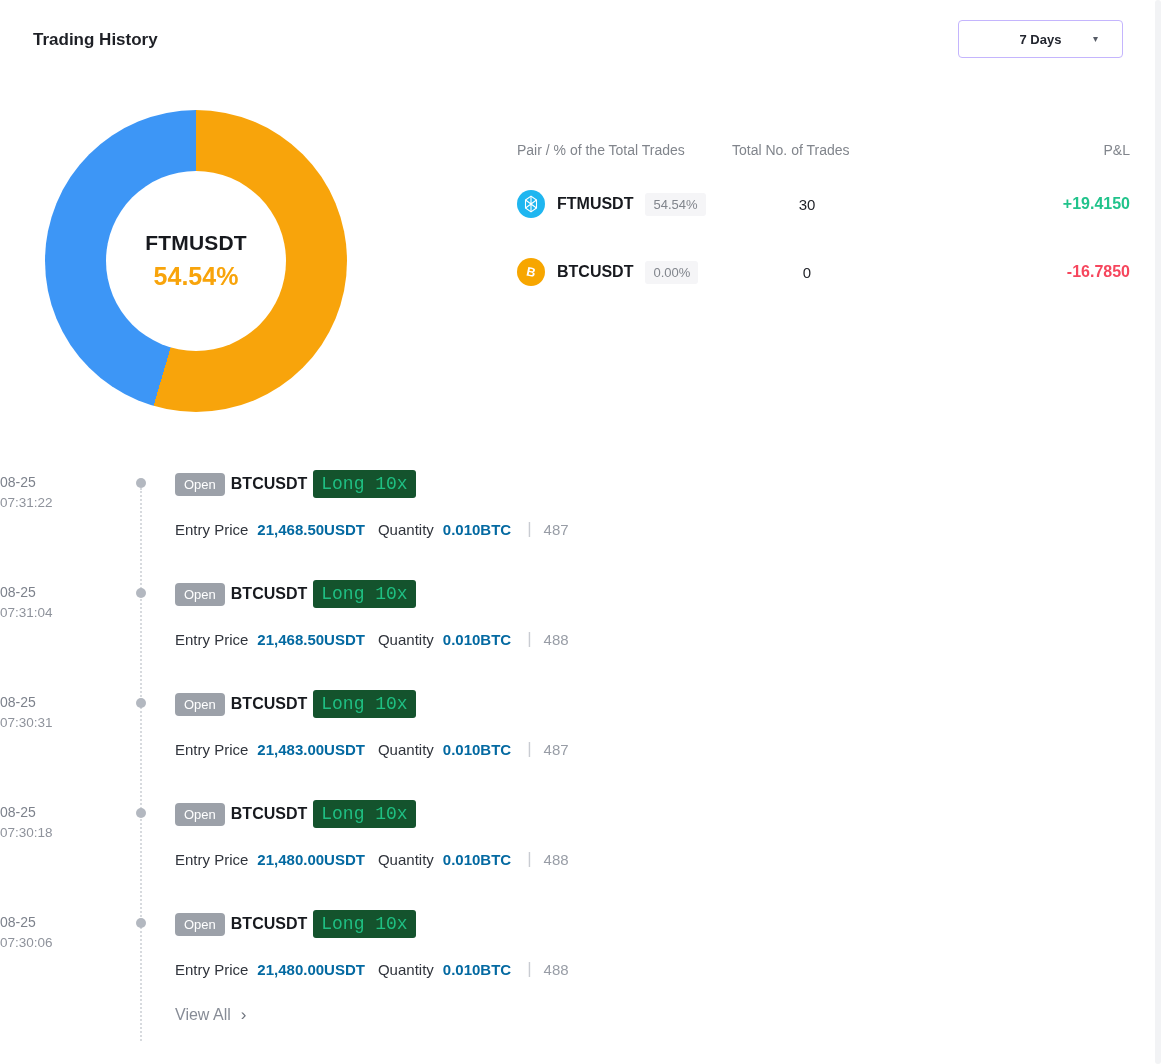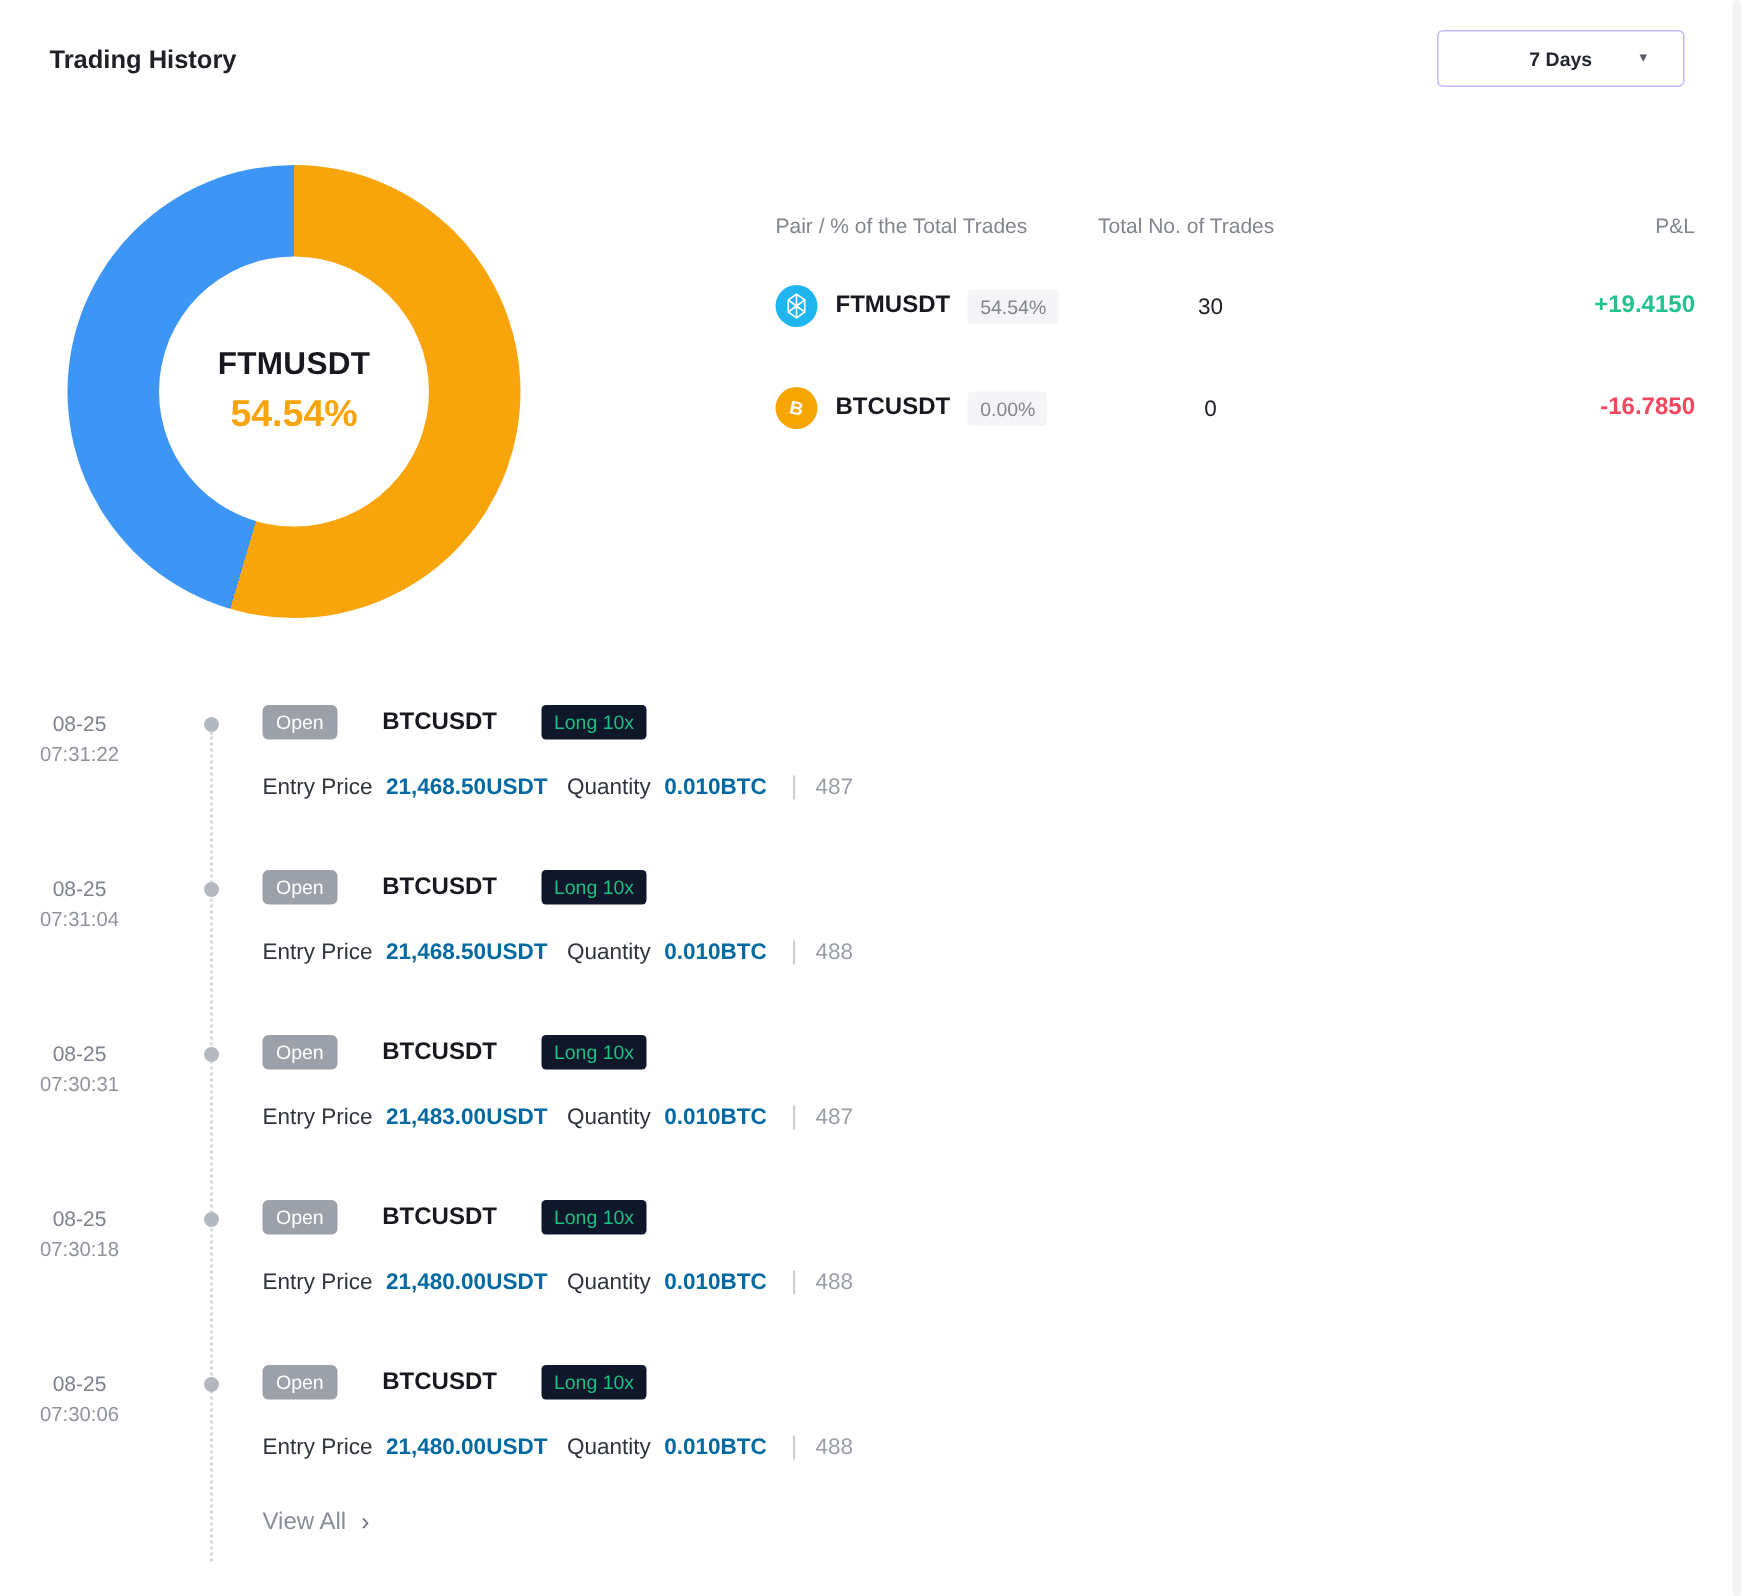--- a/index.html
+++ b/index.html
@@ -38,30 +38,30 @@
   .coin-icon svg { width:20px; height:20px; display:block; }
   .pair-name { font-size:16px; font-weight:700; color:#17191e; }
   .pct-badge { font-size:13px; color:#81858c; background:#f5f5f7; border-radius:3px; padding:4px 8px; }
   .trades-count { text-align:center; font-size:15px; color:#1e2026; }
   .pnl { text-align:right; font-size:16px; font-weight:700; }
 
   
   .timeline { position:absolute; left:0; top:462px; width:1130px; height:600px; }
   .tl-line { position:absolute; left:140px; top:26px; height:553px; border-left:2px dotted #d7dade; }
   .entry { position:relative; height:110px; }
-  .entry-dates { position:absolute; left:0; top:12px; width:106px; text-align:center; }
+  .entry-dates { position:absolute; left:0; top:12px; width:106px; text-align:left; }
   .entry-date { font-size:14px; color:#7d828c; margin-bottom:5px; }
   .entry-time { font-size:13.5px; color:#8f939c; }
   .tl-dot { position:absolute; left:136px; top:16px; width:10px; height:10px; border-radius:50%;
     background:#b3b8c0; }
   .entry-body { position:absolute; left:175px; top:8px; }
-  .entry-line1 { display:flex; align-items:center; gap:30px; }
+  .entry-line1 { display:flex; align-items:center; gap:6px; }
   .badge-open { background:#9ca1a9; color:#ffffff; font-size:13px; padding:4px 9px; border-radius:4px; }
   .entry-pair { font-size:16px; font-weight:700; color:#17191e; }
-  .badge-long { background:#0f172a; font-size:13px; padding:4px 8px; border-radius:3px; }
+  .badge-long { background:#14532d; font-size:18px; padding:4px 8px; border-radius:3px;font-family:Liberation Mono, monospace; }
   .entry-line2 { display:flex; align-items:center; gap:9px; margin-top:21px; font-size:15px; }
   .lbl { color:#2f333b; }
   .val { font-weight:700; color:#0369a1; margin-right:4px; }
   .pipe { color:#c9ccd2; font-size:17px; margin:0 3px; }
   .ordno { color:#989da6; }
   .view-all { position:absolute; left:175px; top:543px; font-size:16px; color:#878c96;
     cursor:pointer; display:flex; align-items:center; gap:10px; }
   .view-all .chev { font-size:17px; color:#6f747e; }
 </style>
 </head>

